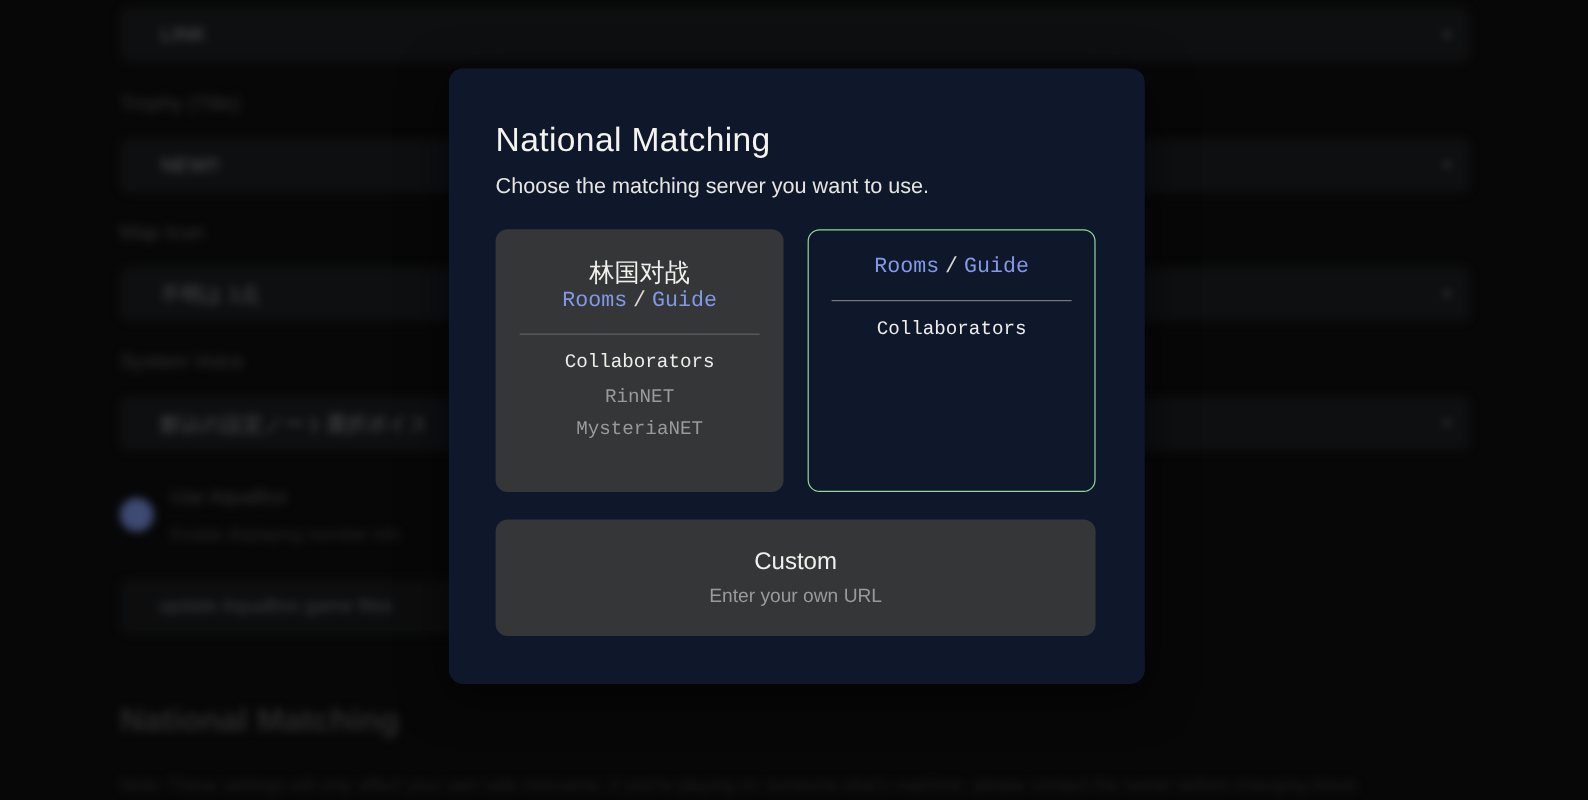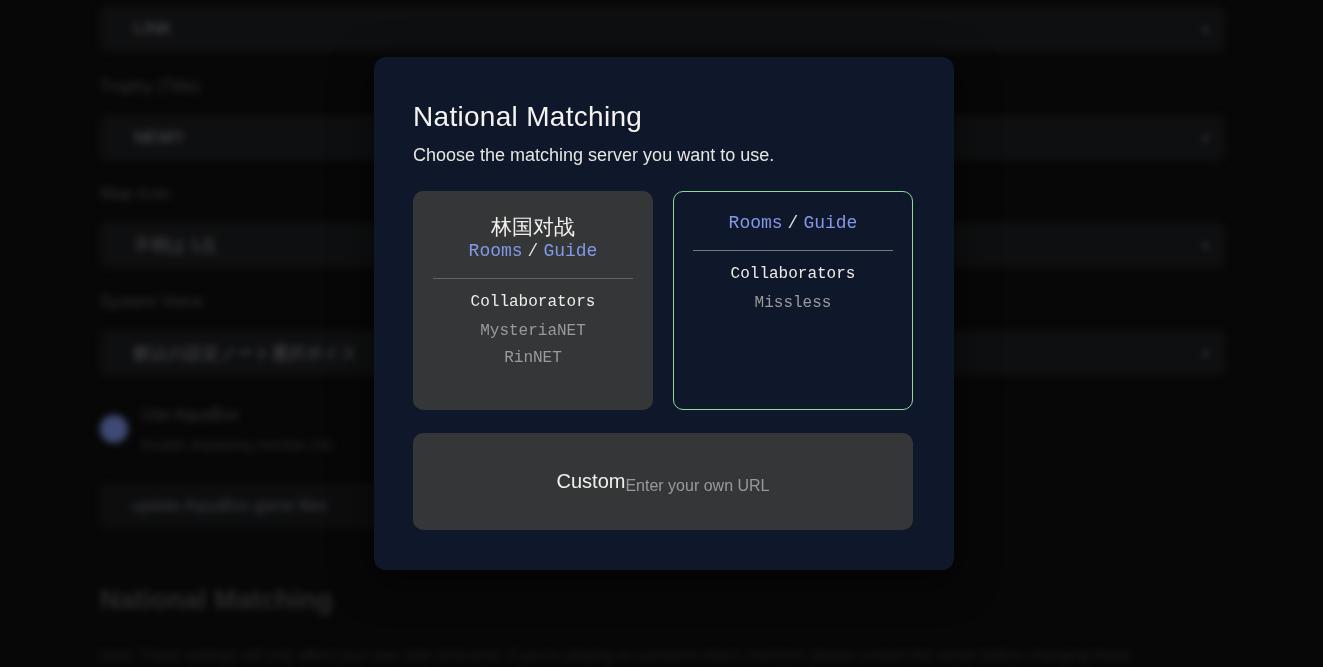--- a/index.html
+++ b/index.html
@@ -90,21 +90,21 @@
   .card-divider {
     width: 200px; margin: 17px auto 14px auto;
     border: none; border-top: 1px solid #606264;
   }
   .server-card.selected .card-divider { border-top-color: #77797b; }
   .collab-title { font-size: 16px; color: #efede9; margin-bottom: 7px; }
   .collab-name { font-size: 16px; color: #9a9a9a; line-height: 27px; }
   .custom-card {
     margin-top: 23px; width: 500px; height: 97px;
     background: #343638; border-radius: 10px;
-    display: flex; flex-direction: row; justify-content: center; align-items: center;
+    display: flex; flex-direction: column; justify-content: center; align-items: center;
     cursor: pointer;
   }
   .custom-title { font-size: 20px; color: #f2f0ec; }
   .custom-subtitle { margin-top: 9px; font-size: 16px; color: #9a9a9a; }
 </style>
 </head>
 <body>
 
 <div class="stage">
 
@@ -150,31 +150,30 @@
 
     <div class="server-row">
 
       <div class="server-card">
         <div class="server-name">林国对战</div>
         <div class="server-links">
           <a>Rooms</a><span class="sep">/</span><a>Guide</a>
         </div>
         <hr class="card-divider">
         <div class="collab-title">Collaborators</div>
+        <div class="collab-name">RinNET</div>
         <div class="collab-name">MysteriaNET</div>
-        <div class="collab-name">RinNET</div>
       </div>
 
       <div class="server-card selected">
         <div class="server-links">
           <a>Rooms</a><span class="sep">/</span><a>Guide</a>
         </div>
         <hr class="card-divider">
         <div class="collab-title">Collaborators</div>
-        <div class="collab-name">Missless</div>
       </div>
 
     </div>
 
     <div class="custom-card">
       <div class="custom-title">Custom</div>
       <div class="custom-subtitle">Enter your own URL</div>
     </div>
   </div>
 

